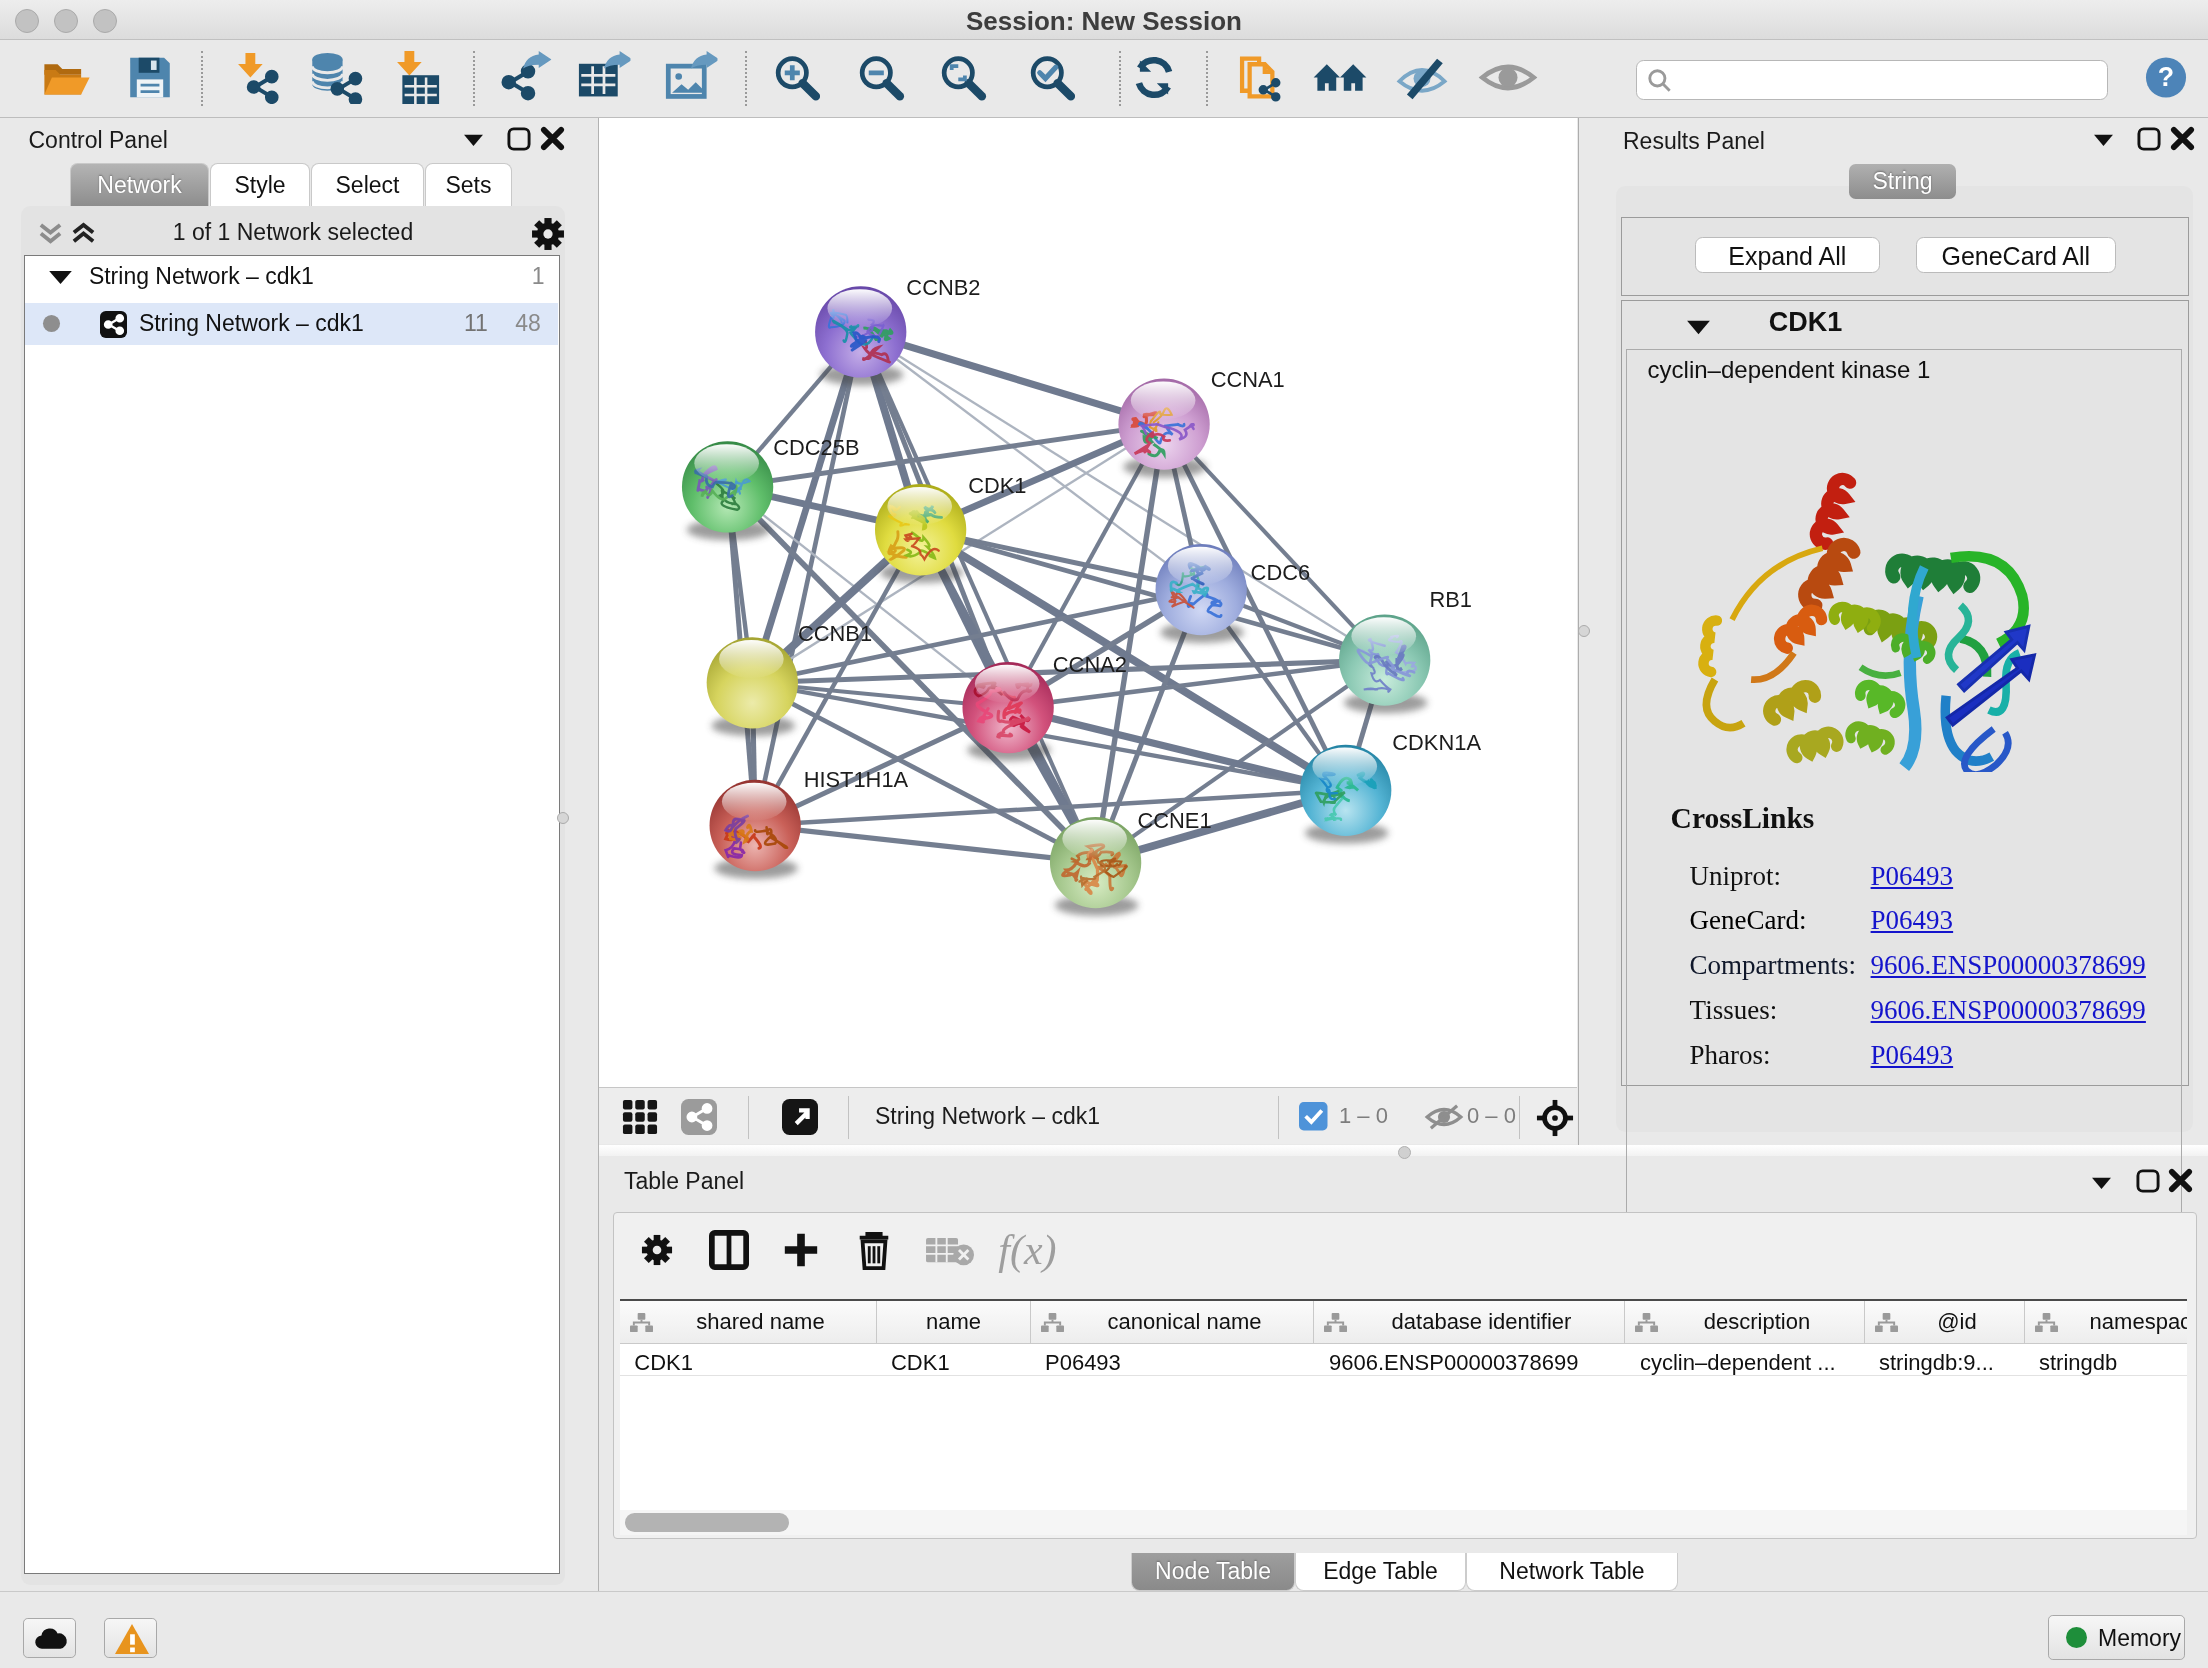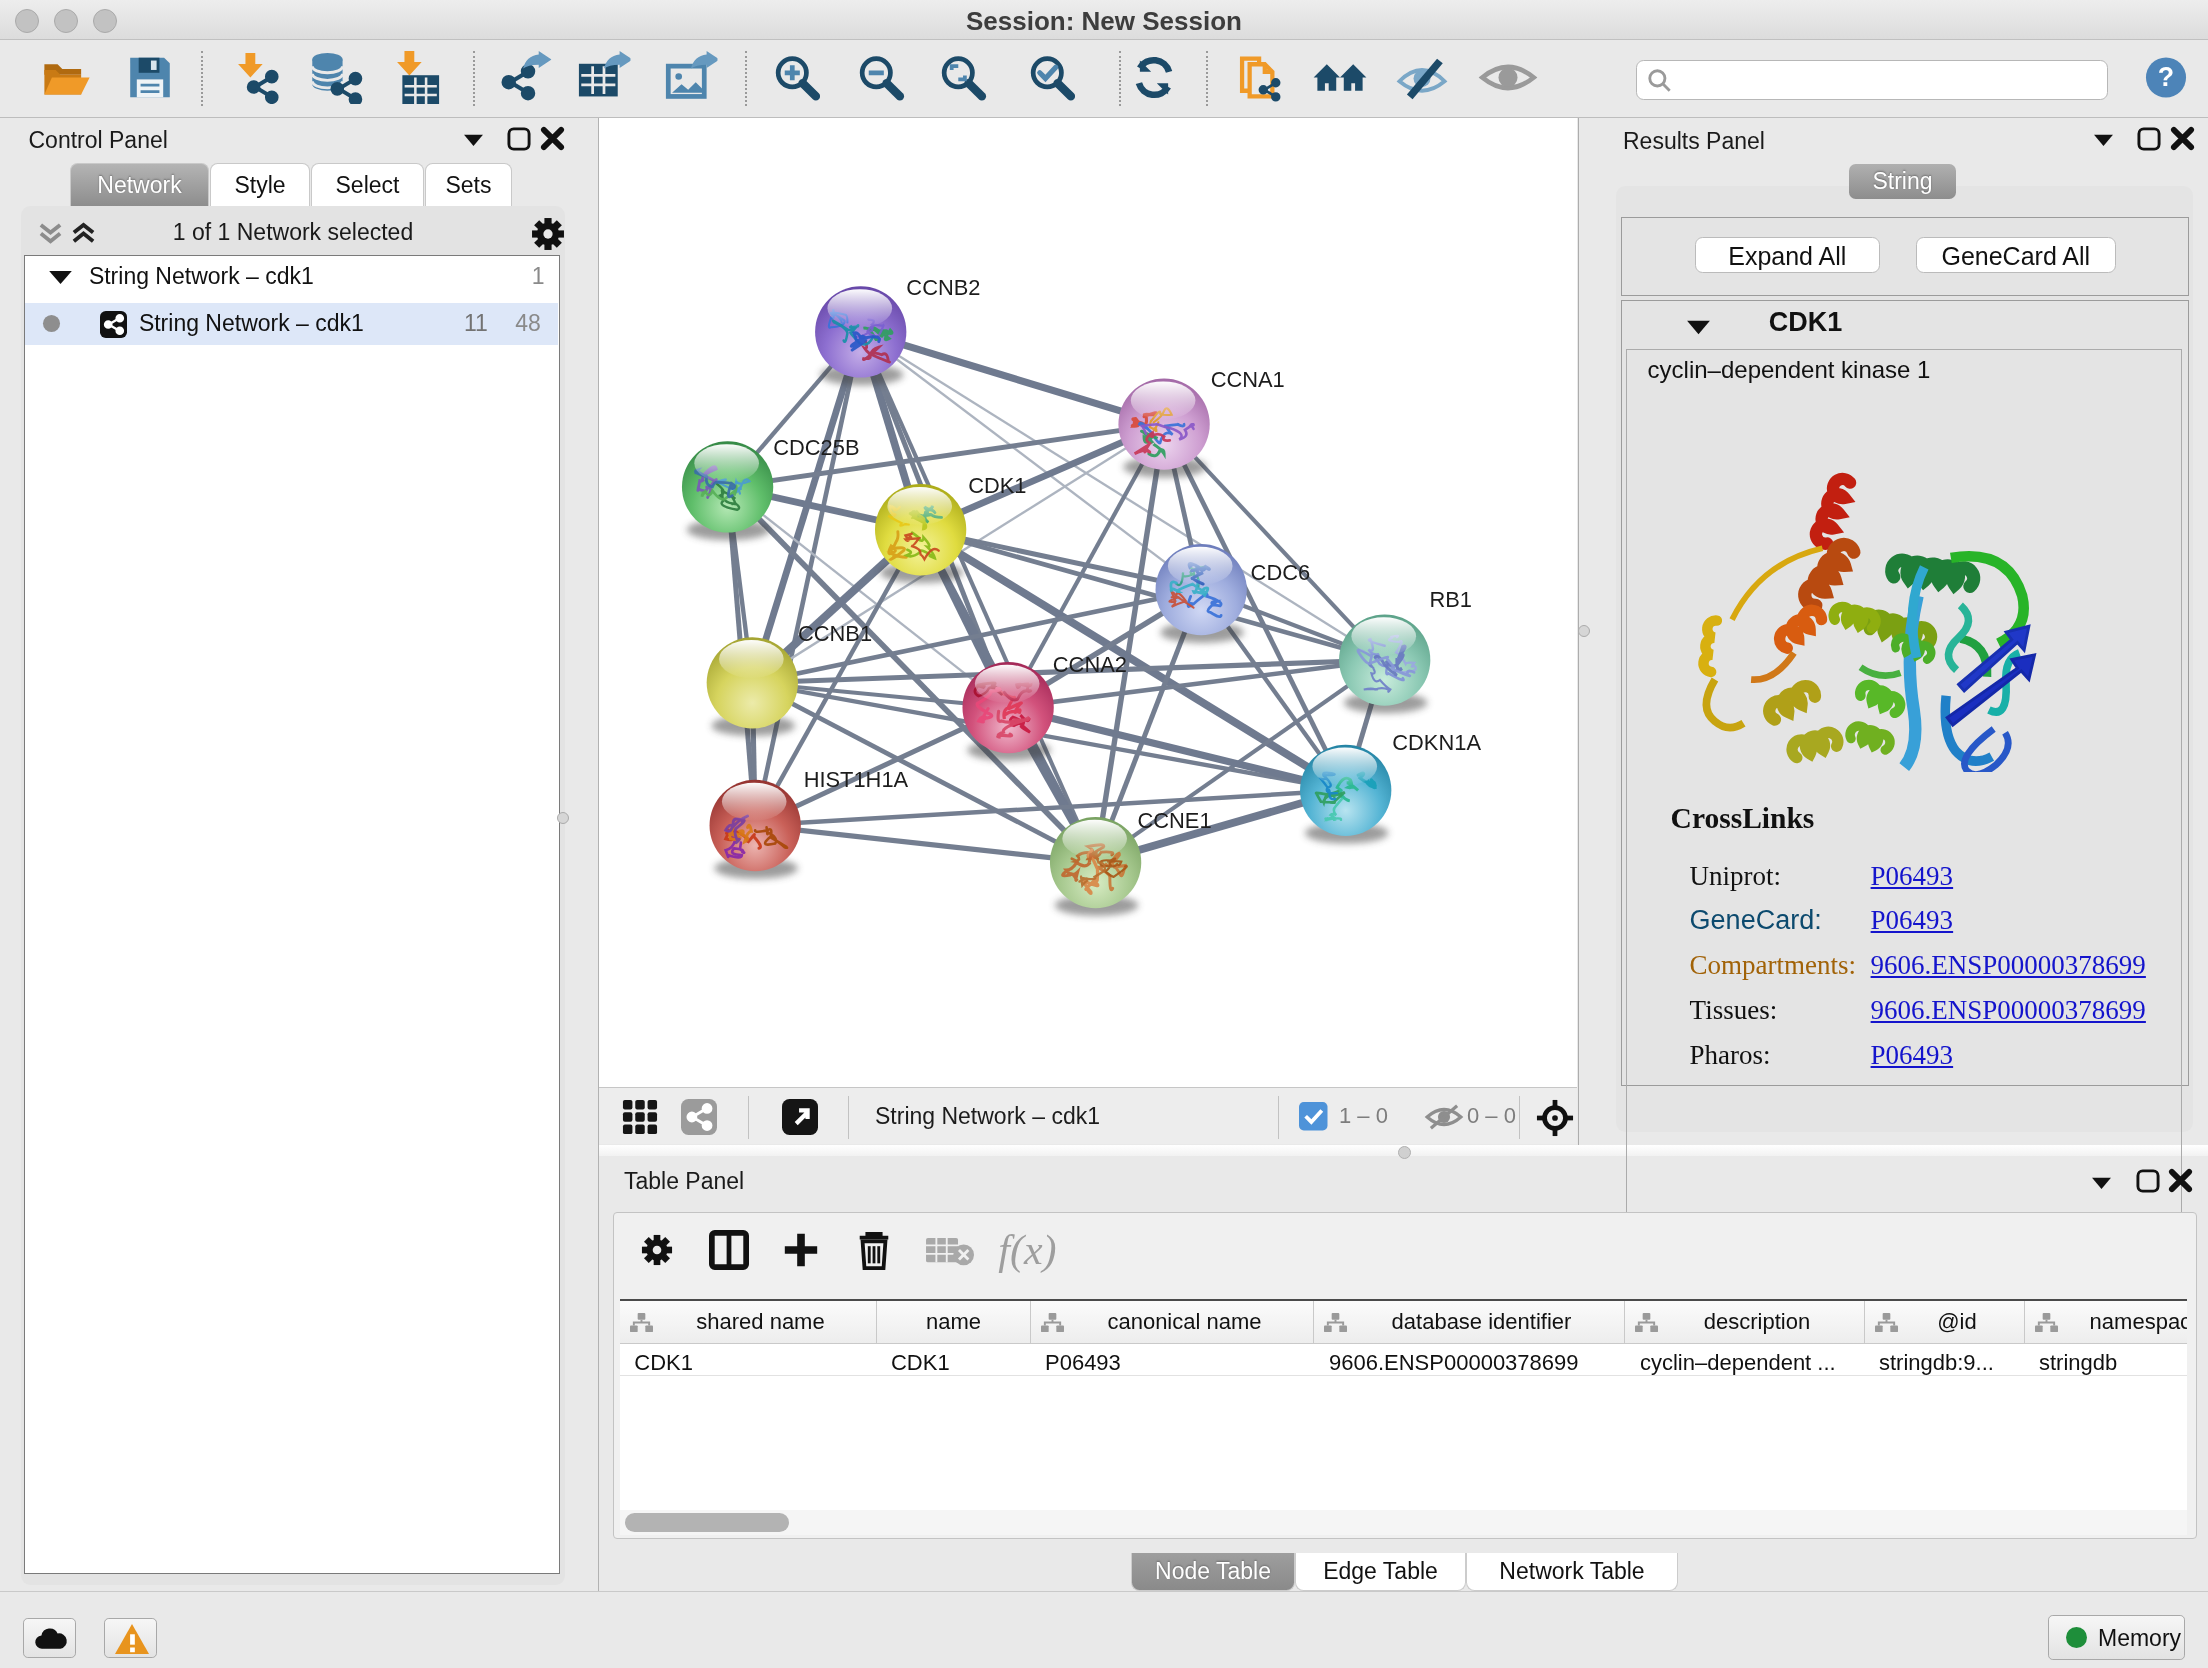--- a/index.html
+++ b/index.html
@@ -640,23 +640,23 @@
               <path d="M335 290 q-40 30 -28 44 q10 10 30 -6 q20 -18 10 -34" fill="none" stroke="#2858c8" stroke-width="7"></path>
               <path d="M168 175 a9 9 0 1 1 13 3 a9 9 0 1 1 13 3 a9 9 0 1 1 13 3" fill="none" stroke="#8fae10" stroke-width="11" stroke-linecap="round"></path>
               <path d="M232 205 a8 8 0 1 1 11 4 a8 8 0 1 1 11 4 a8 8 0 1 1 11 4" fill="none" stroke="#4cae28" stroke-width="9" stroke-linecap="round"></path>
               <path d="M262 120 q-20 40 -8 95" fill="none" stroke="#30a8d0" stroke-width="10"></path>
               <path d="M300 160 q18 16 -2 34 q-20 18 -2 34" fill="none" stroke="#28b498" stroke-width="8"></path>
               <path d="M195 225 q20 14 42 6" fill="none" stroke="#48b040" stroke-width="7"></path>
             </svg></div>
           <div style="position:absolute;left:44px;top:452px;font-family:'Liberation Serif',serif;font-size:29.5px;font-weight:bold;color:#111">CrossLinks</div>
           <div style="position:absolute;left:63px;top:511px;font-family:'Liberation Serif',serif;font-size:27px;color:#111">Uniprot:</div>
           <div style="position:absolute;left:244px;top:511px;font-family:'Liberation Serif',serif;font-size:27px"><a class="lk">P06493</a></div>
-          <div style="position:absolute;left:63px;top:555px;font-family:Liberation Sans, sans-serif;font-size:27px;color:#0c4a6e">GeneCard:</div>
+          <div style="position:absolute;left:63px;top:555px;font-family:Liberation Serif, serif;font-size:27px;color:#000000">GeneCard:</div>
           <div style="position:absolute;left:244px;top:555px;font-family:'Liberation Serif',serif;font-size:27px"><a class="lk">P06493</a></div>
-          <div style="position:absolute;left:63px;top:600px;font-family:'Liberation Serif',serif;font-size:27px;color:#a16207">Compartments:</div>
+          <div style="position:absolute;left:63px;top:600px;font-family:'Liberation Serif',serif;font-size:27px;color:#0f172a">Compartments:</div>
           <div style="position:absolute;left:244px;top:600px;font-family:'Liberation Serif',serif;font-size:27px"><a class="lk">9606.ENSP00000378699</a></div>
           <div style="position:absolute;left:63px;top:645px;font-family:'Liberation Serif',serif;font-size:27px;color:#111">Tissues:</div>
           <div style="position:absolute;left:244px;top:645px;font-family:'Liberation Serif',serif;font-size:27px"><a class="lk">9606.ENSP00000378699</a></div>
           <div style="position:absolute;left:63px;top:690px;font-family:'Liberation Serif',serif;font-size:27px;color:#111">Pharos:</div>
           <div style="position:absolute;left:244px;top:690px;font-family:'Liberation Serif',serif;font-size:27px"><a class="lk">P06493</a></div>
         </div>
       </div>
     </div>
   </div>
 <div id="tablepanel" class="abs">

